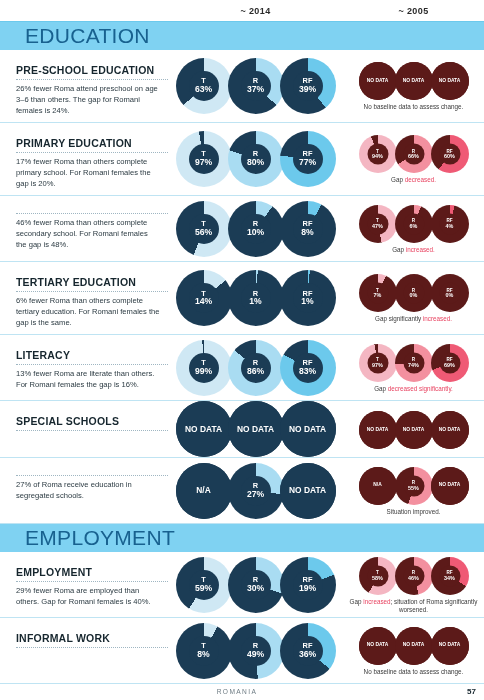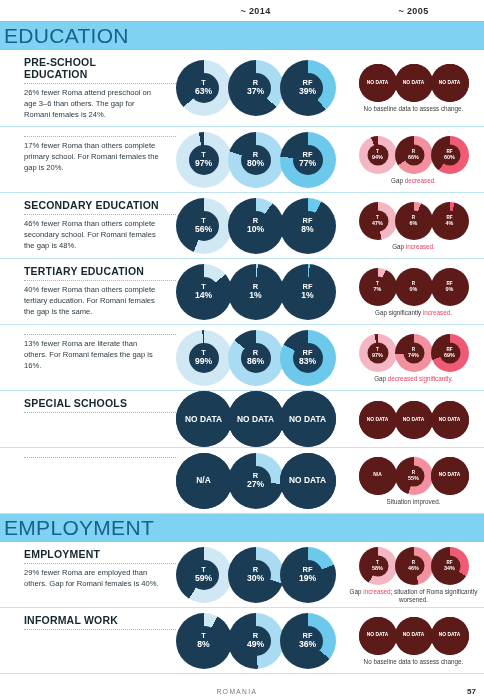--- a/index.html
+++ b/index.html
@@ -28,40 +28,41 @@
   }
   .colhead .lbl.c2014 { width: 175px; }
   .colhead .lbl.c2005 { width: 141px; }
 
   
   .banner {
     background: #7fd2f2;
     height: 28px;
     display: flex;
     align-items: center;
-    padding-left: 4px;
+    padding-left: 25px;
   }
   .banner span {
     font-size: 21px;
     color: #18618f;
     letter-spacing: 0.3px;
     font-weight: 400;
   }
 
   
   .row {
     display: flex;
     border-bottom: 1.5px solid #bfe4f3;
     min-height: 52px;
   }
   .row.tall { min-height: 66px; }
 
   .cell-text {
     width: 168px;
-    padding: 6px 8px 6px 24px;
+    padding: 6px 8px 6px 16px;
+    margin-top: 8px;
   }
   .cell-text h3 {
     font-size: 10.5px;
     font-weight: bold;
     color: #16262e;
     line-height: 1.15;
     letter-spacing: 0.2px;
     text-transform: uppercase;
   }
   .cell-text .rule {
@@ -231,20 +232,21 @@
               <div class="hole" style="background: rgb(92, 26, 25);">
                 <div class="k">NO DATA</div>
               </div>
             </div>
           </div>
           <div class="note"><span>No baseline data to assess change.</span></div>
         </div>
       </div>
       <div class="row tall">
         <div class="cell-text">
+          <h3>PRIMARY EDUCATION</h3>
           <div class="rule"></div>
           <p>17% fewer Roma than others complete primary school. For Romani females the gap is 20%.</p>
         </div>
         <div class="cell-2014">
           <div class="donut" style="background: conic-gradient(rgb(207, 232, 244) 0deg, rgb(207, 232, 244) 349.2deg, rgb(27, 60, 85) 349.2deg, rgb(27, 60, 85) 360deg);">
             <div class="hole" style="background: rgb(27, 60, 85);">
               <div class="k">T</div>
               <div class="v">97%</div>
             </div>
           </div>
@@ -280,21 +282,20 @@
                 <div class="k">RF</div>
                 <div class="v">60%</div>
               </div>
             </div>
           </div>
           <div class="note"><span>Gap </span><span class="up">decreased.</span></div>
         </div>
       </div>
       <div class="row tall">
         <div class="cell-text">
-          <h3>SECONDARY EDUCATION</h3>
           <div class="rule"></div>
           <p>46% fewer Roma than others complete secondary school. For Romani females the gap is 48%.</p>
         </div>
         <div class="cell-2014">
           <div class="donut" style="background: conic-gradient(rgb(207, 232, 244) 0deg, rgb(207, 232, 244) 201.6deg, rgb(27, 60, 85) 201.6deg, rgb(27, 60, 85) 360deg);">
             <div class="hole" style="background: rgb(27, 60, 85);">
               <div class="k">T</div>
               <div class="v">56%</div>
             </div>
           </div>
@@ -332,21 +333,21 @@
               </div>
             </div>
           </div>
           <div class="note"><span>Gap </span><span class="up">increased.</span></div>
         </div>
       </div>
       <div class="row tall">
         <div class="cell-text">
           <h3>TERTIARY EDUCATION</h3>
           <div class="rule"></div>
-          <p>40% fewer Roma than others complete tertiary education. For Romani females the gap is the same.</p>
+          <p>6% fewer Roma than others complete tertiary education. For Romani females the gap is the same.</p>
         </div>
         <div class="cell-2014">
           <div class="donut" style="background: conic-gradient(rgb(207, 232, 244) 0deg, rgb(207, 232, 244) 50.4deg, rgb(27, 60, 85) 50.4deg, rgb(27, 60, 85) 360deg);">
             <div class="hole" style="background: rgb(27, 60, 85);">
               <div class="k">T</div>
               <div class="v">14%</div>
             </div>
           </div>
           <div class="donut" style="background: conic-gradient(rgb(169, 220, 242) 0deg, rgb(169, 220, 242) 3.6deg, rgb(27, 60, 85) 3.6deg, rgb(27, 60, 85) 360deg);">
             <div class="hole" style="background: rgb(27, 60, 85);">
@@ -380,20 +381,21 @@
                 <div class="k">RF</div>
                 <div class="v">0%</div>
               </div>
             </div>
           </div>
           <div class="note"><span>Gap significantly </span><span class="up">increased.</span></div>
         </div>
       </div>
       <div class="row tall">
         <div class="cell-text">
+          <h3>LITERACY</h3>
           <div class="rule"></div>
           <p>13% fewer Roma are literate than others. For Romani females the gap is 16%.</p>
         </div>
         <div class="cell-2014">
           <div class="donut" style="background: conic-gradient(rgb(207, 232, 244) 0deg, rgb(207, 232, 244) 356.4deg, rgb(27, 60, 85) 356.4deg, rgb(27, 60, 85) 360deg);">
             <div class="hole" style="background: rgb(27, 60, 85);">
               <div class="k">T</div>
               <div class="v">99%</div>
             </div>
           </div>
@@ -472,20 +474,21 @@
               <div class="hole" style="background: rgb(92, 26, 25);">
                 <div class="k">NO DATA</div>
               </div>
             </div>
           </div>
         </div>
       </div>
       <div class="row tall">
         <div class="cell-text">
           <div class="rule"></div>
+          <p>27% of Roma receive education in segregated schools.</p>
         </div>
         <div class="cell-2014">
           <div class="donut flat" style="background: rgb(27, 60, 85);">
             <div class="hole" style="background: rgb(27, 60, 85);">
               <div class="k">N/A</div>
             </div>
           </div>
           <div class="donut" style="background: conic-gradient(rgb(169, 220, 242) 0deg, rgb(169, 220, 242) 97.2deg, rgb(27, 60, 85) 97.2deg, rgb(27, 60, 85) 360deg);">
             <div class="hole" style="background: rgb(27, 60, 85);">
               <div class="k">R</div>

